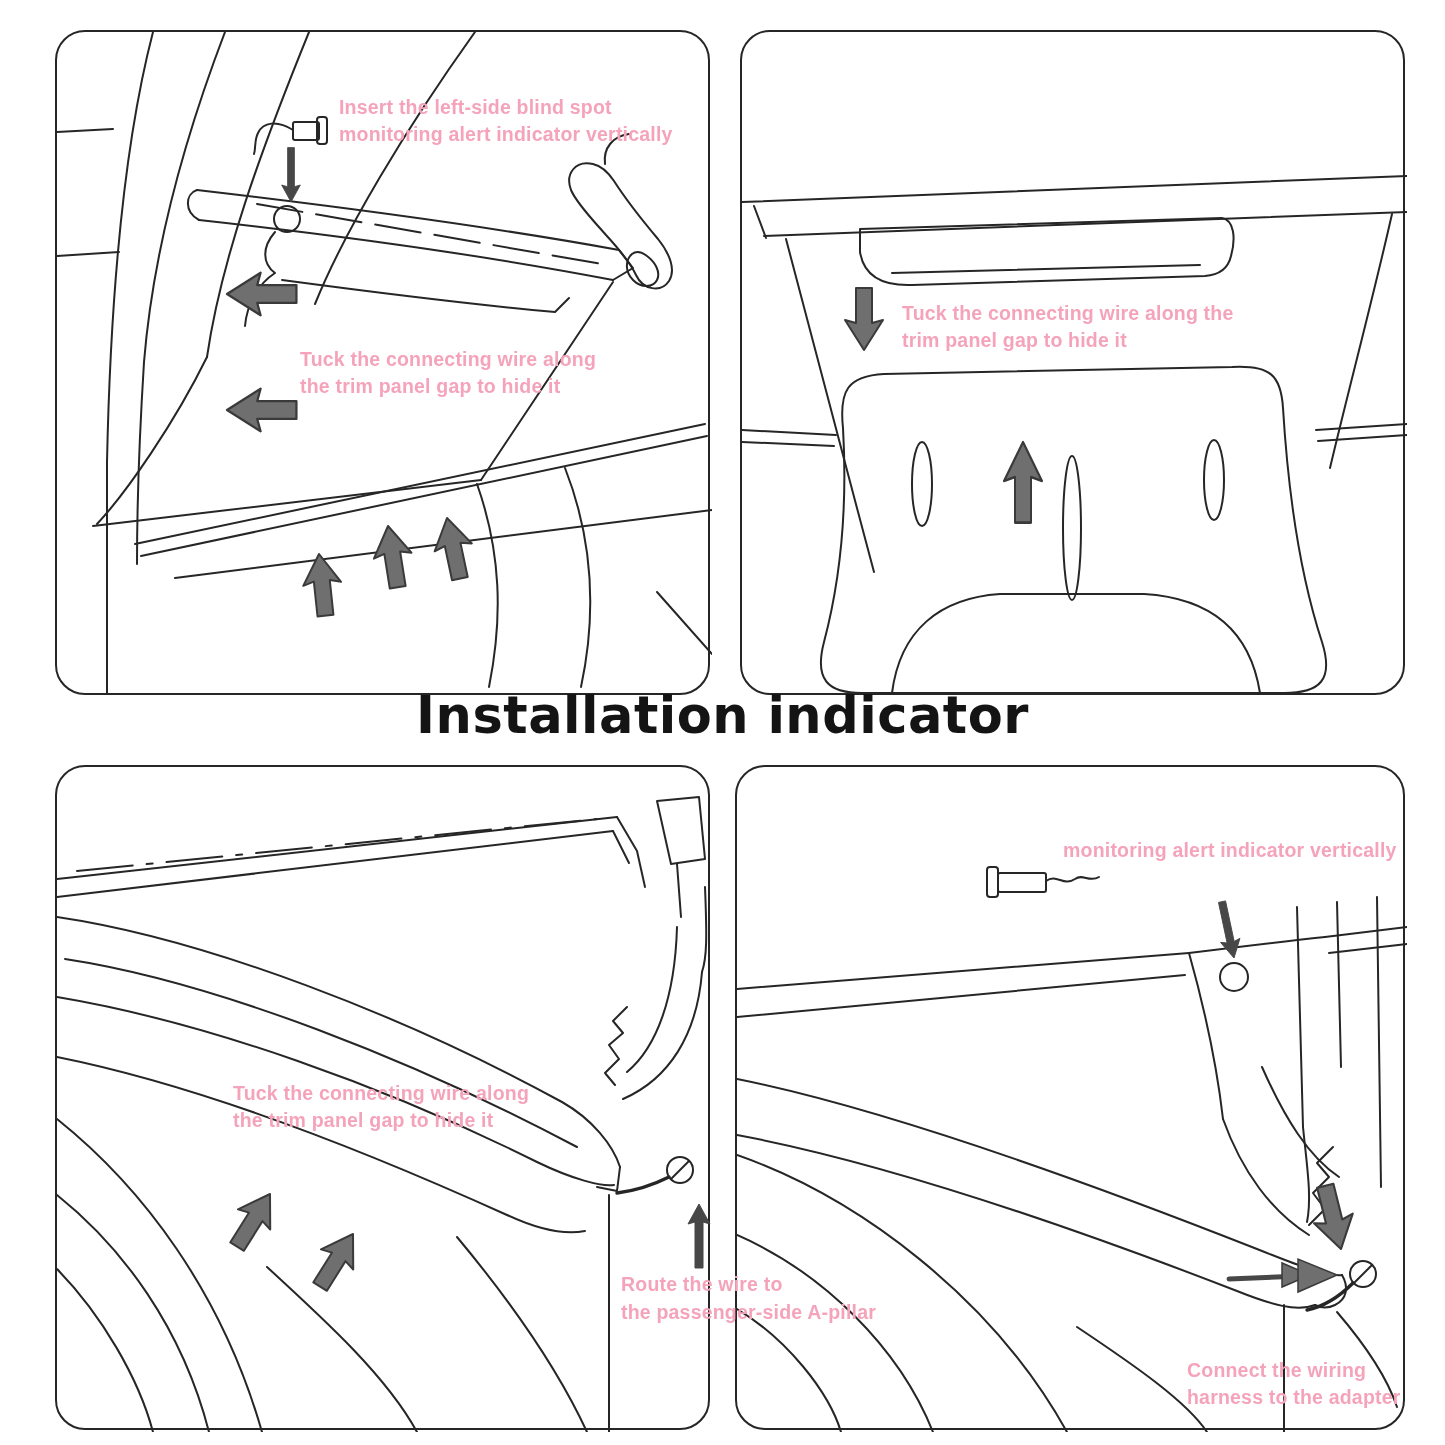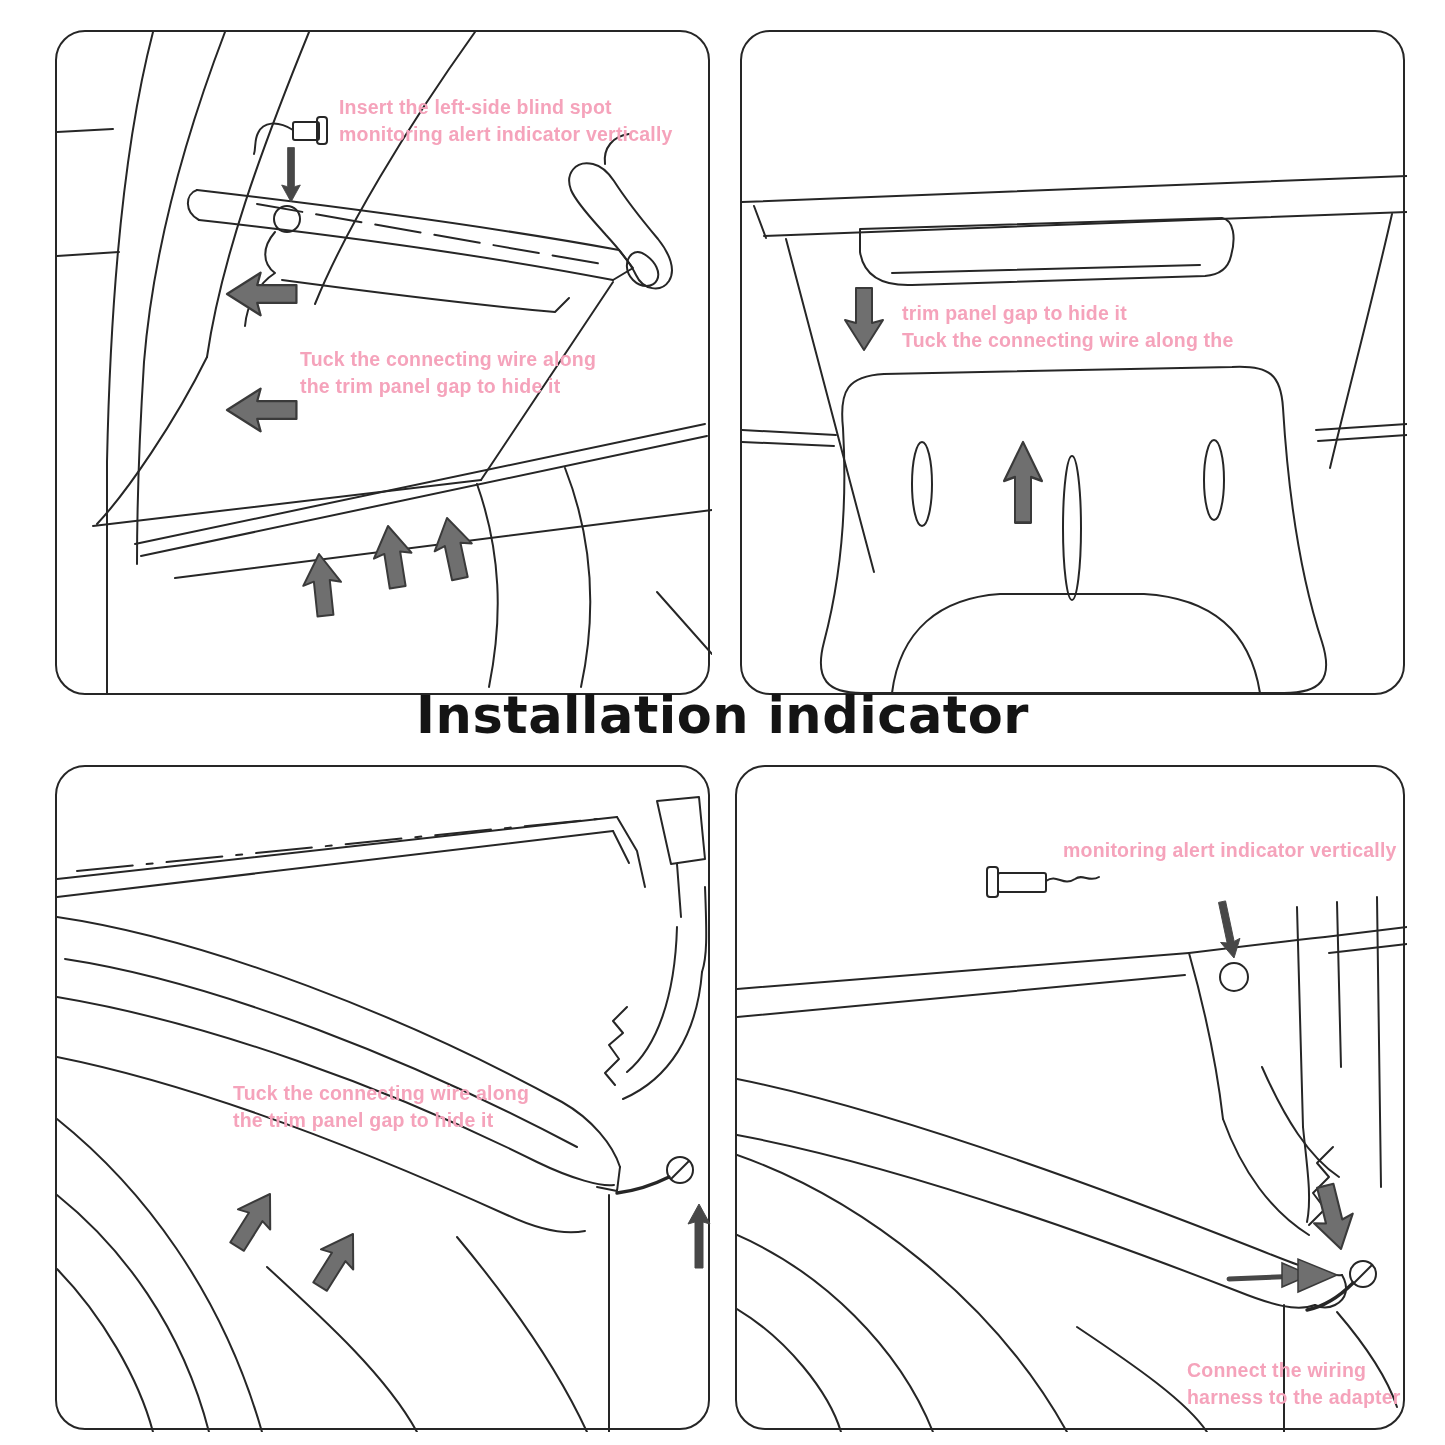--- a/index.html
+++ b/index.html
@@ -120,22 +120,22 @@
       <path d="M101,396 C97,358 106,344 142,342 L490,335 C528,333 539,343 541,376 C546,458 557,540 580,610 C592,648 578,661 542,661 L120,661 C86,661 72,648 82,610 C100,542 105,466 101,396 Z"></path>
       <path d="M150,661 C158,598 198,566 258,562 L402,562 C468,566 508,598 518,661"></path>
       <ellipse cx="180" cy="452" rx="10" ry="42"></ellipse>
       <ellipse cx="330" cy="496" rx="9" ry="72"></ellipse>
       <ellipse cx="472" cy="448" rx="10" ry="40"></ellipse>
     </g>
     <use href="#bigarrow" transform="translate(122,318) rotate(180)"></use>
     <use href="#bigarrow" transform="translate(281,410) scale(1,1.3)"></use>
   </svg>
   <div class="note" style="left:160px;top:268px;">
+    <span>Tuck the connecting wire along the</span>
     <span>trim panel gap to hide it</span>
-    <span>Tuck the connecting wire along the</span>
   </div>
 </div>
 
 <div id="page-title">Installation indicator</div>
 
 <div class="panel" id="panel-3">
   <svg width="655" height="665" viewBox="0 0 655 665">
     <g class="lineart">
       <path d="M0,112 C190,92 380,70 560,50"></path>
       <path d="M0,130 C190,108 380,86 556,64"></path>
@@ -170,20 +170,24 @@
       <path d="M400,470 C450,530 500,600 530,665"></path>
     </g>
     <use href="#bigarrow" transform="translate(213,427) rotate(32)"></use>
     <use href="#bigarrow" transform="translate(296,467) rotate(32)"></use>
     <use href="#thinarrow" transform="translate(642,437)"></use>
   </svg>
   <div class="note" style="left:176px;top:313px;">
     <span>Tuck the connecting wire along</span>
     <span>the trim panel gap to hide it</span>
   </div>
+  <div class="note" style="left:564px;top:503px;line-height:28px;">
+    <span>Route the wire to</span>
+    <span>the passenger-side A-pillar</span>
+  </div>
 </div>
 
 <div class="panel" id="panel-4">
   <svg width="670" height="665" viewBox="0 0 670 665">
     <g class="lineart">
       <path d="M0,222 C160,208 320,196 452,186"></path>
       <path d="M0,250 C160,234 320,220 448,208"></path>
       <path d="M452,186 C500,180 550,174 588,170"></path>
       <path d="M588,170 L670,160"></path>
       <path d="M592,186 L670,177"></path>

